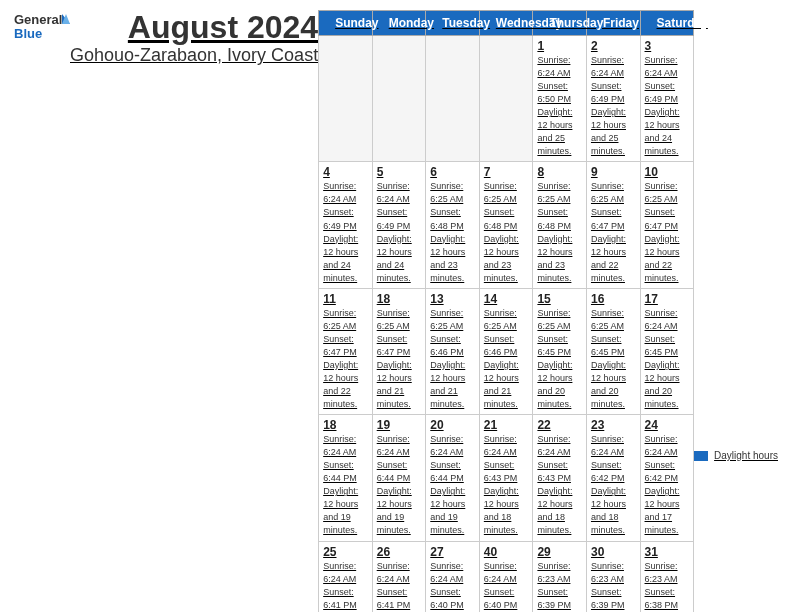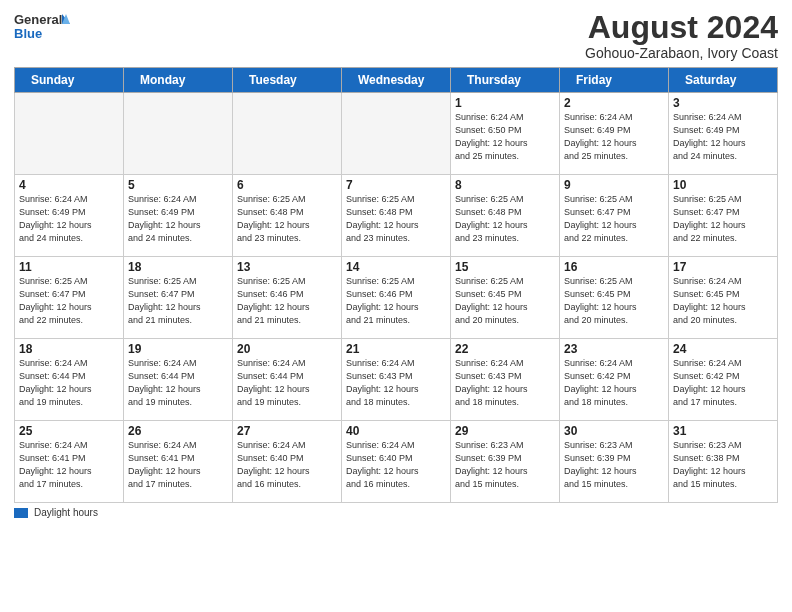--- a/index.html
+++ b/index.html
@@ -8,21 +8,21 @@
       background: #fff;
       width: 792px;
       height: 612px;
       overflow: hidden;
     }
     .page {
       width: 792px;
       height: 471px;
       padding: 10px 14px 10px 14px;
       display: flex;
-      flex-direction: column;
+      text-decoration: underline;
     }
     .header {
       display: flex;
       justify-content: space-between;
       align-items: flex-start;
       margin-bottom: 6px;
     }
     .logo {
       display: flex;
       align-items: center;
@@ -31,21 +31,21 @@
     .title-block {
       text-align: right;
     }
     .main-title {
       font-size: 32px;
       font-weight: bold;
       color: #333;
       line-height: 1.1;
     }
     .subtitle {
-      font-size: 14px;
+      font-size: 18px;
       color: #333;
     }
     .calendar-table {
       width: 100%;
       border-collapse: collapse;
       flex: 1;
       table-layout: fixed;
     }
     .calendar-table th {
       background: #1a6abf;

